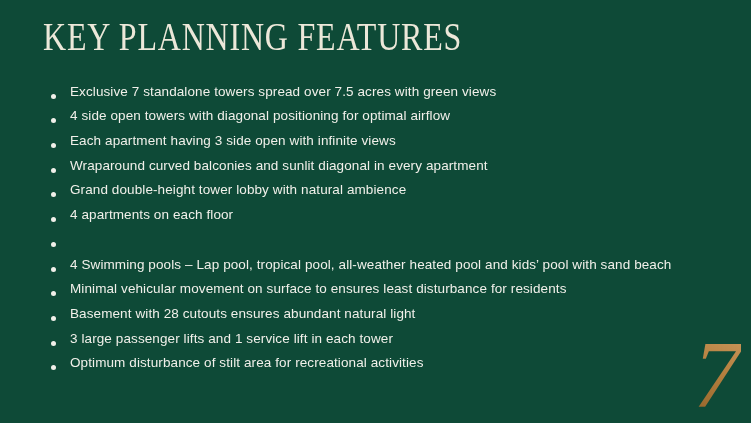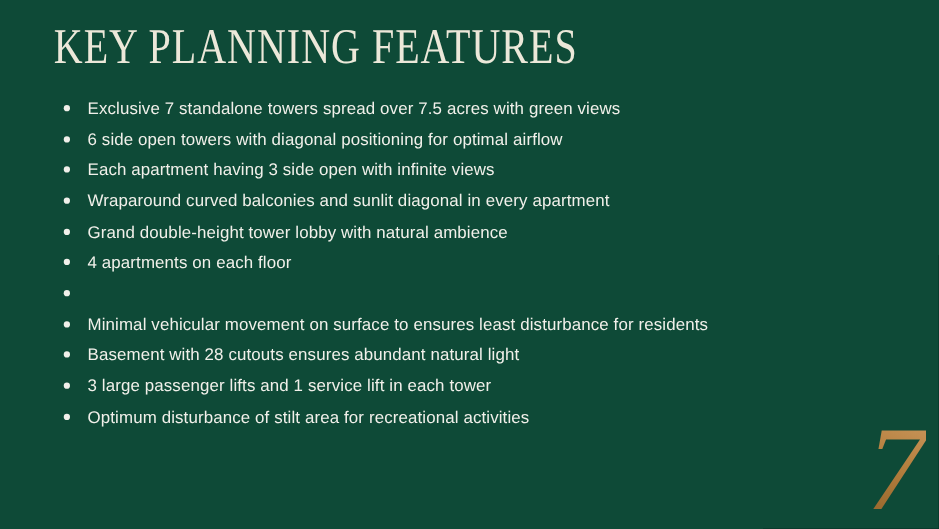--- a/index.html
+++ b/index.html
@@ -34,21 +34,21 @@
     position: absolute;
     left: 51px;
     top: 74px;
     right: 20px;
     margin: 0;
     padding: 0;
     list-style: none;
   }
   .features li {
     display: flex;
-    align-items: center;
+    align-items: flex-end;
     height: 24.7px;
     font-size: 13.5px;
     letter-spacing: 0.1px;
     color: var(--body-color, #F1F0EA);
     white-space: nowrap;
   }
   .dot {
     flex: 0 0 auto;
     width: 5px;
     height: 5px;
@@ -80,40 +80,44 @@
 <div class="slide">
   <h1 class="title">KEY PLANNING FEATURES</h1>
 
   <ul class="features">
       <li>
         <span class="dot"></span>
         <span>Exclusive 7 standalone towers spread over 7.5 acres with green views</span>
       </li>
       <li>
         <span class="dot"></span>
-        <span>6 side open towers with diagonal positioning for optimal airflow</span>
+        <span>4 side open towers with diagonal positioning for optimal airflow</span>
       </li>
       <li>
         <span class="dot"></span>
         <span>Each apartment having 3 side open with infinite views</span>
       </li>
       <li>
         <span class="dot"></span>
         <span>Wraparound curved balconies and sunlit diagonal in every apartment</span>
       </li>
       <li>
         <span class="dot"></span>
         <span>Grand double-height tower lobby with natural ambience</span>
       </li>
       <li>
         <span class="dot"></span>
         <span>4 apartments on each floor</span>
       </li>
       <li>
         <span class="dot"></span>
+      </li>
+      <li>
+        <span class="dot"></span>
+        <span>4 Swimming pools – Lap pool, tropical pool, all-weather heated pool and kids’ pool with sand beach</span>
       </li>
       <li>
         <span class="dot"></span>
         <span>Minimal vehicular movement on surface to ensures least disturbance for residents</span>
       </li>
       <li>
         <span class="dot"></span>
         <span>Basement with 28 cutouts ensures abundant natural light</span>
       </li>
       <li>

